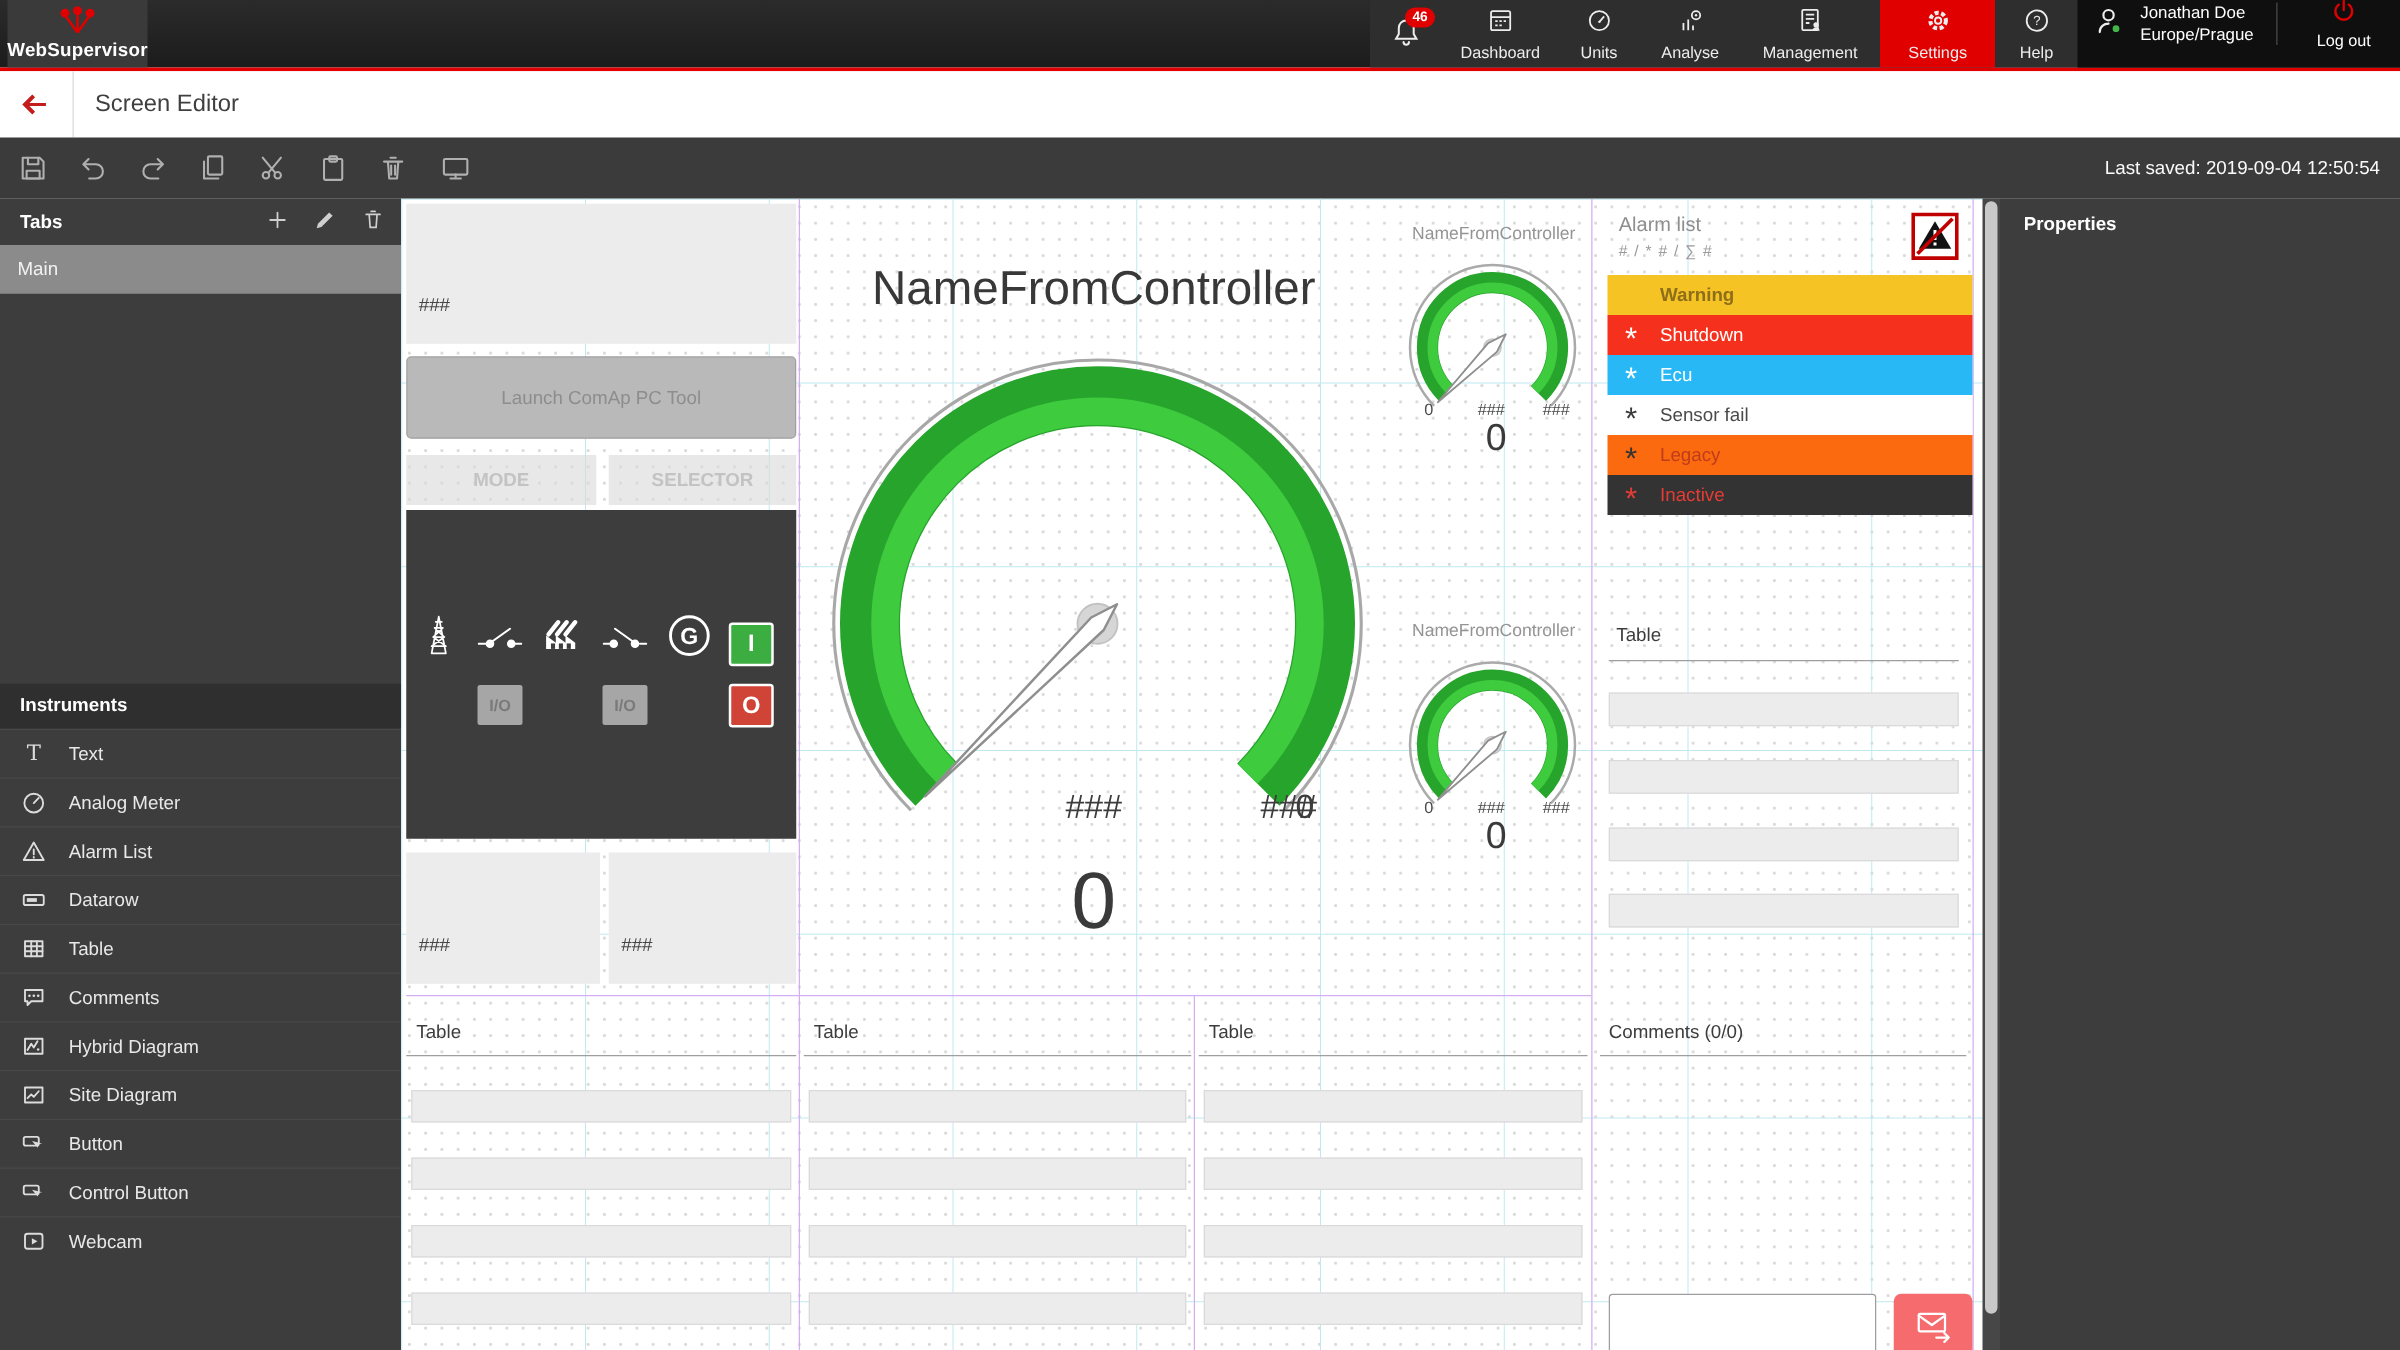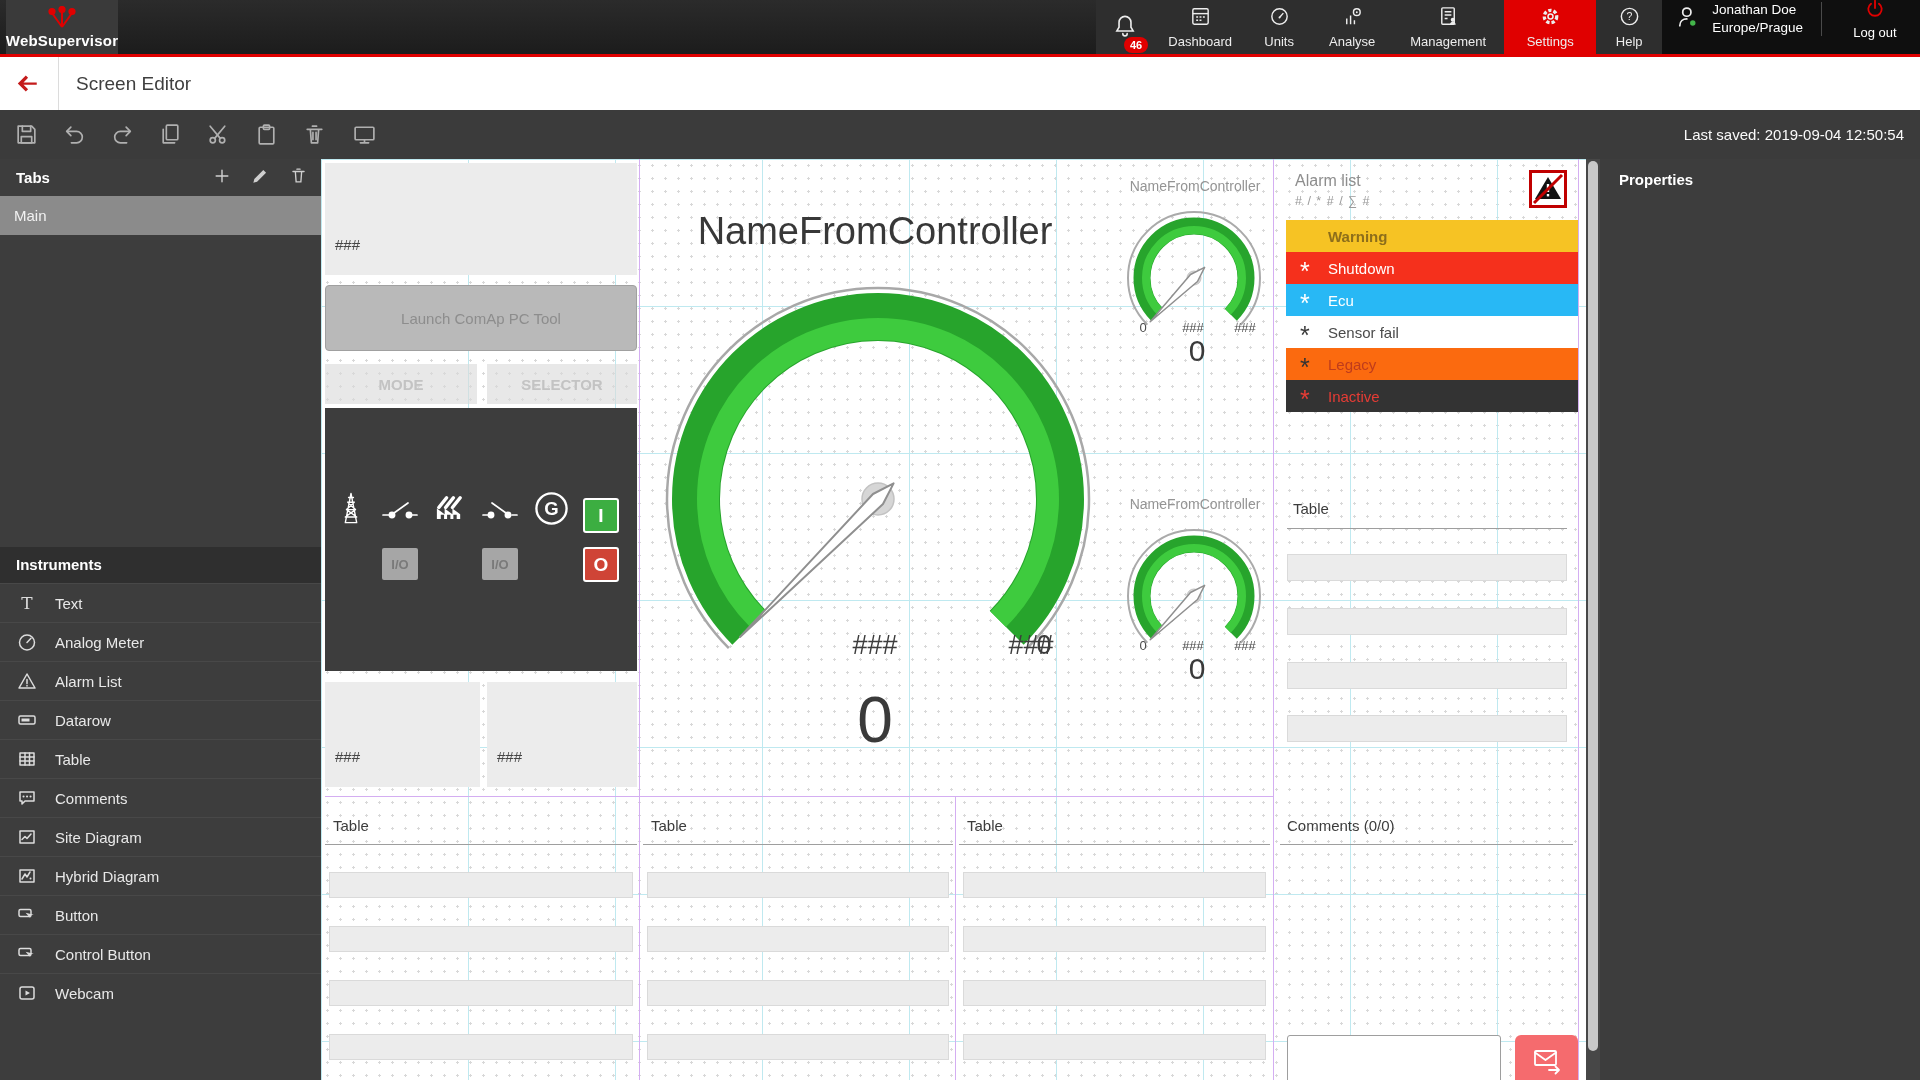--- a/index.html
+++ b/index.html
@@ -12,21 +12,21 @@
     background:linear-gradient(#2b2b2b,#1c1c1c); border-bottom:3px solid #e00000; }
   .brand-tile { position:absolute; left:6px; top:0; width:112px; height:54px;
     background:#3a3a3a; display:flex; flex-direction:column; align-items:center; justify-content:flex-end; padding-bottom:5px; }
   .brand-name { color:#fff; font-weight:bold; font-size:15px; letter-spacing:.2px; }
   .nav-cluster { position:absolute; right:0; top:0; height:54px; display:flex; align-items:stretch; background:#2e2e2e; }
   .nav-item { width:92px; display:flex; flex-direction:column; align-items:center; justify-content:center; gap:3px; color:#ededed; font-size:13px; cursor:pointer; }
   .nav-item svg { stroke:#ededed; fill:none; stroke-width:1.5; }
   .nav-item.active { background:#e00000; }
   .bell-wrap { width:58px; position:relative; display:flex; align-items:center; justify-content:center; }
   .badge { position:absolute; top:6px; right:6px; background:#e00000; color:#fff; font-size:11px; font-weight:bold;
-    border-radius:9px; padding:1px 6px; line-height:14px;margin-top:31px; }
+    border-radius:9px; padding:1px 6px; line-height:14px; }
   .user-cluster { background:#0f0f0f; display:flex; align-items:center; padding:0 10px 16px 14px; gap:10px; }
   .user-names { color:#fff; font-size:13.5px; line-height:1.3; }
   .v-div { width:1px; height:34px; background:#4a4a4a; margin:0 8px; }
   .logout { display:flex; flex-direction:column; align-items:center; justify-content:flex-end; gap:2px;
     color:#fff; font-size:13px; width:70px; cursor:pointer; }
 
   
   .subheader { position:absolute; left:0; top:57px; width:1920px; height:53px; background:#fff; }
   .back-btn { position:absolute; left:14px; top:14px; width:26px; height:26px; cursor:pointer; }
   .sub-div { position:absolute; left:58px; top:0; width:1px; height:53px; background:#dcdcdc; }
@@ -375,34 +375,34 @@
               <path d="M3 4h14v9H8l-3 3v-3H3z"></path>
               <path d="M6.5 8.5h.1M10 8.5h.1M13.5 8.5h.1" stroke-width="2"></path>
             </svg>
         </span>
         <span class="instr-label">Comments</span>
       </div>
       <div class="instr-item">
         <span class="instr-ic">
           <svg width="20" height="20" viewBox="0 0 20 20">
               <rect x="3" y="4" width="14" height="12"></rect>
-              <path d="M5 12.5l3-3 2 2 4-4.5"></path>
-            </svg>
-        </span>
-        <span class="instr-label">Site Diagram</span>
-      </div>
-      <div class="instr-item">
-        <span class="instr-ic">
-          <svg width="20" height="20" viewBox="0 0 20 20">
-              <rect x="3" y="4" width="14" height="12"></rect>
               <path d="M5 13l3-5 2 3 3-5"></path>
               <circle cx="13.5" cy="12.5" r="1" fill="#dcdcdc" stroke="none"></circle>
             </svg>
         </span>
         <span class="instr-label">Hybrid Diagram</span>
+      </div>
+      <div class="instr-item">
+        <span class="instr-ic">
+          <svg width="20" height="20" viewBox="0 0 20 20">
+              <rect x="3" y="4" width="14" height="12"></rect>
+              <path d="M5 12.5l3-3 2 2 4-4.5"></path>
+            </svg>
+        </span>
+        <span class="instr-label">Site Diagram</span>
       </div>
       <div class="instr-item">
         <span class="instr-ic">
           <svg width="20" height="20" viewBox="0 0 20 20">
               <rect x="2" y="4.5" width="12" height="7" rx="1.5"></rect>
               <path d="M10.5 9.5l5.5 6.5 1-3.5 3.5-.5z" fill="#dcdcdc" stroke="none" transform="scale(0.82)"></path>
             </svg>
         </span>
         <span class="instr-label">Button</span>
       </div>

